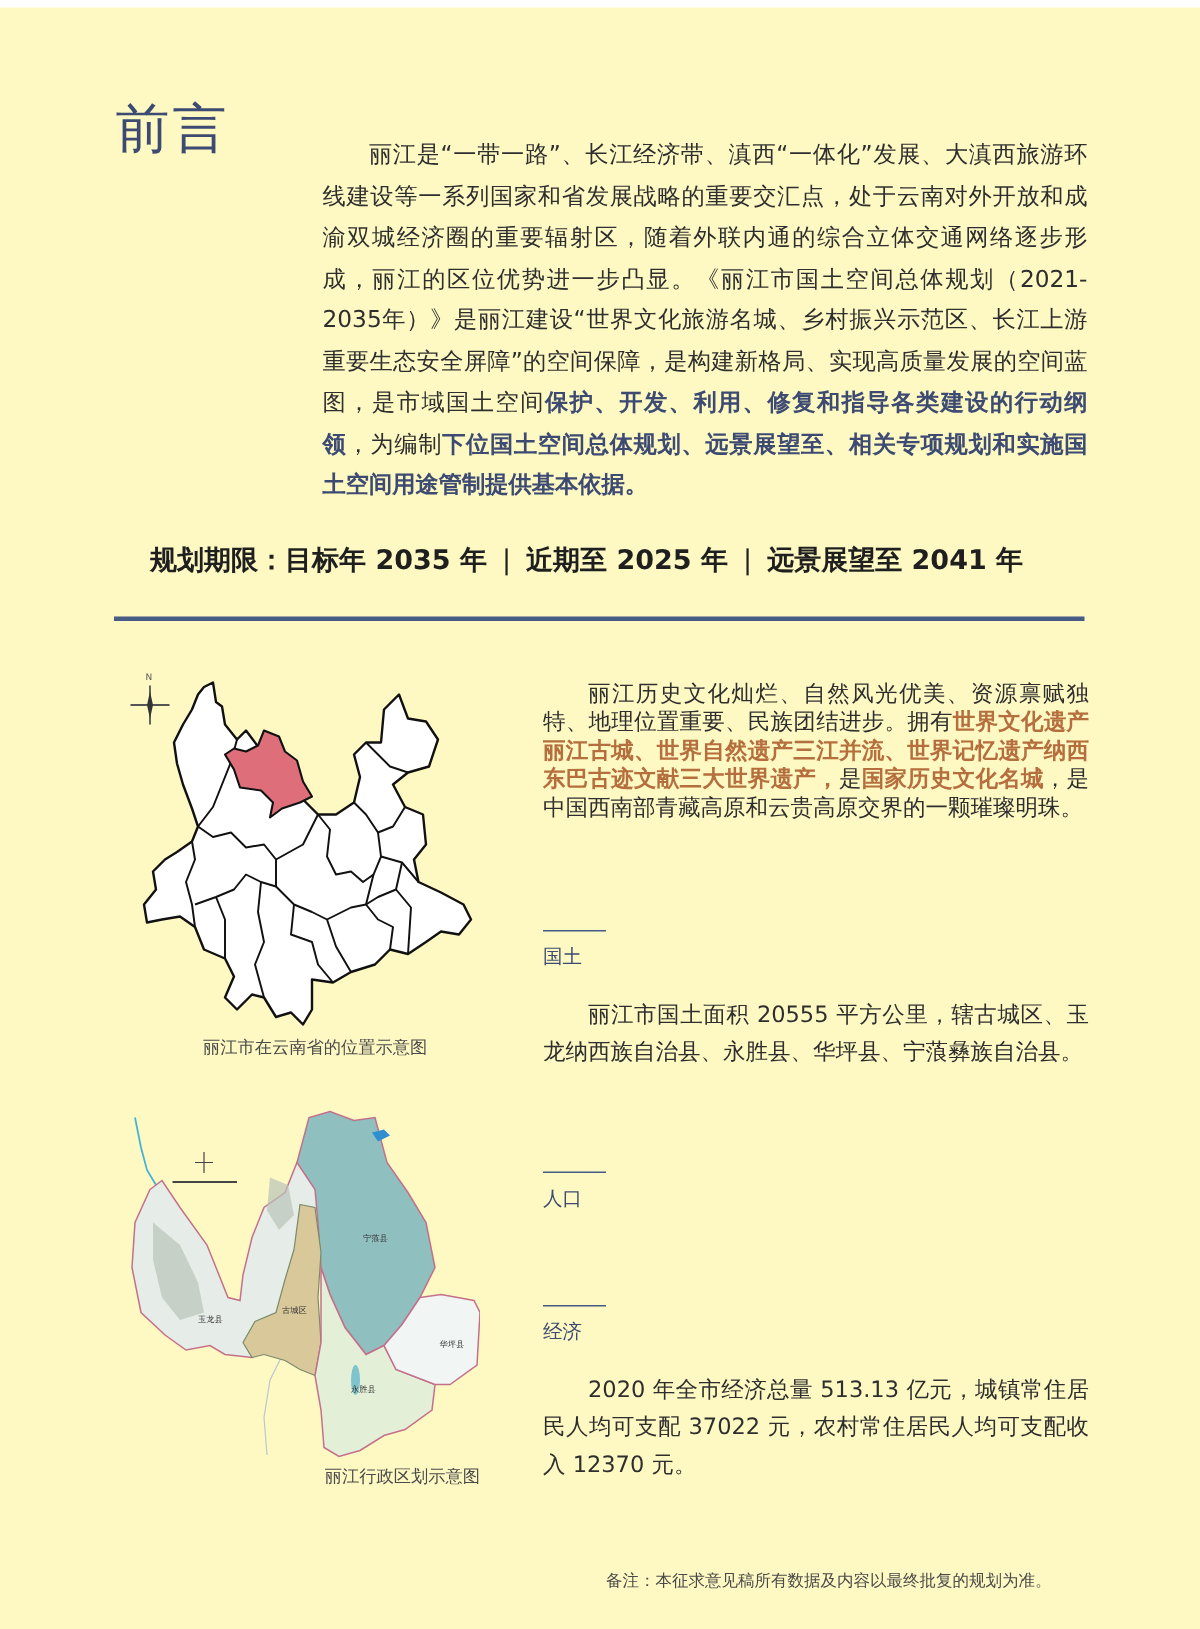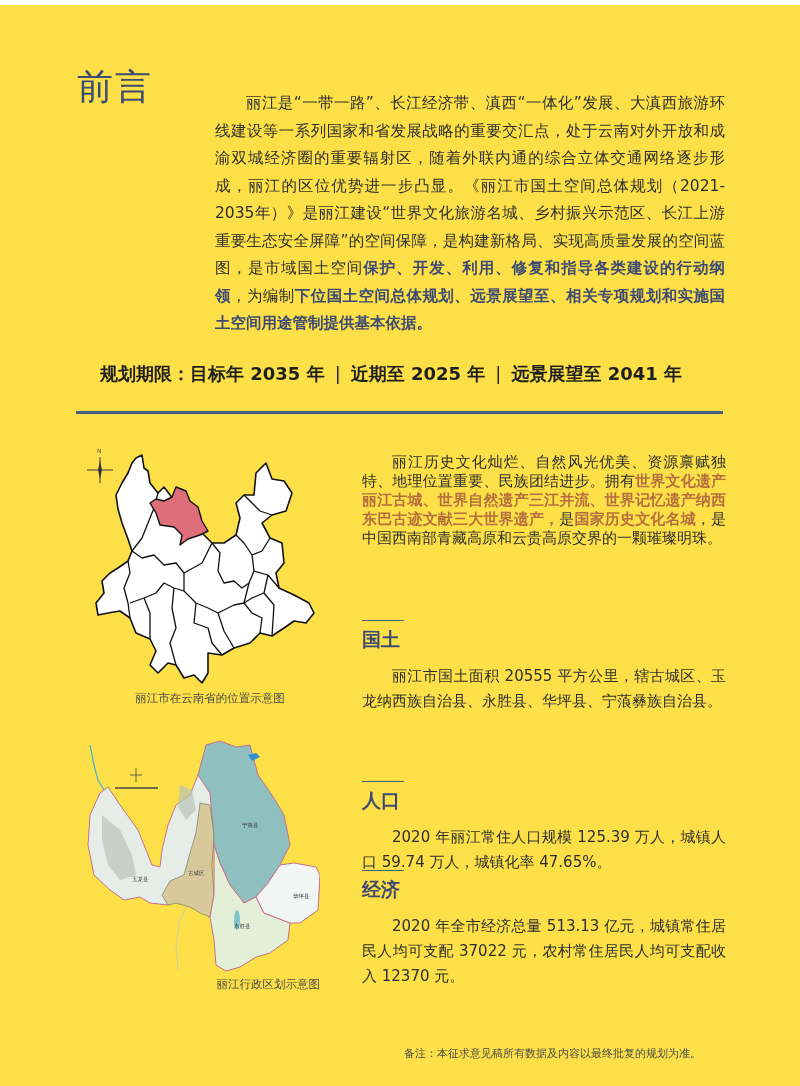--- a/index.html
+++ b/index.html
@@ -5,21 +5,21 @@
     html, body { margin: 0; padding: 0; }
     body {
       width: 800px; height: 1086px; overflow: hidden;
       background: #ffffff;
       font-family: "DejaVu Sans", "Liberation Sans", sans-serif;
       color: #2b2b2b;
       position: relative;
     }
     .page {
       position: absolute; left: 0; top: 5px; width: 800px; height: 1081px;
-      background: #fde047;
+      background: #fef9c3;
     }
     .title {
       position: absolute; left: 77px; top: 60px;
       font-size: 36px; font-weight: 500; color: #3d4b73; letter-spacing: 2px;
       line-height: 44px;
     }
     .intro {
       position: absolute; left: 215px; top: 85px; width: 510px;
       font-size: 15.5px; line-height: 27.5px; color: #2e2e2e;
       text-align: justify; text-indent: 2em;
@@ -51,21 +51,21 @@
     }
     .culture {
       position: absolute; left: 362px; top: 448px; width: 364px;
       font-size: 15px; line-height: 19px; color: #2e2e2e;
       text-align: justify; text-indent: 2em;
     }
     .culture b { color: #b56f3e; font-weight: 700; }
     .section { position: absolute; left: 362px; width: 364px; }
     .section .bar { width: 42px; height: 1px; background: #475b85; margin-bottom: 5px; }
     .section h3 {
-      margin: 0; font-size: 19px; font-weight: 700; color: #3d4b73; line-height: 26px;
+      margin: 0; font-size: 13px; font-weight: 400; color: #3d4b73; line-height: 26px;
     }
     .section p {
       margin: 12px 0 0 0; font-size: 15px; line-height: 24.8px; color: #2e2e2e;
       text-align: justify; text-indent: 2em;
     }
     .note {
       position: absolute; left: 380px; top: 1041px; width: 345px; text-align: center;
       font-size: 11px; color: #4a4a4a;
     }
     svg { display: block; }
@@ -161,21 +161,20 @@
 
   <div class="section" style="top:615px;">
     <div class="bar"></div>
     <h3>国土</h3>
     <p>丽江市国土面积 20555 平方公里，辖古城区、玉龙纳西族自治县、永胜县、华坪县、宁蒗彝族自治县。</p>
   </div>
 
   <div class="section" style="top:776px;">
     <div class="bar"></div>
     <h3>人口</h3>
-    <p>2020 年丽江常住人口规模 125.39 万人，城镇人口 59.74 万人，城镇化率 47.65%。</p>
   </div>
 
   <div class="section" style="top:865px;">
     <div class="bar"></div>
     <h3>经济</h3>
     <p>2020 年全市经济总量 513.13 亿元，城镇常住居民人均可支配 37022 元，农村常住居民人均可支配收入 12370 元。</p>
   </div>
 
   <div class="note">备注：本征求意见稿所有数据及内容以最终批复的规划为准。</div>
 </div>

